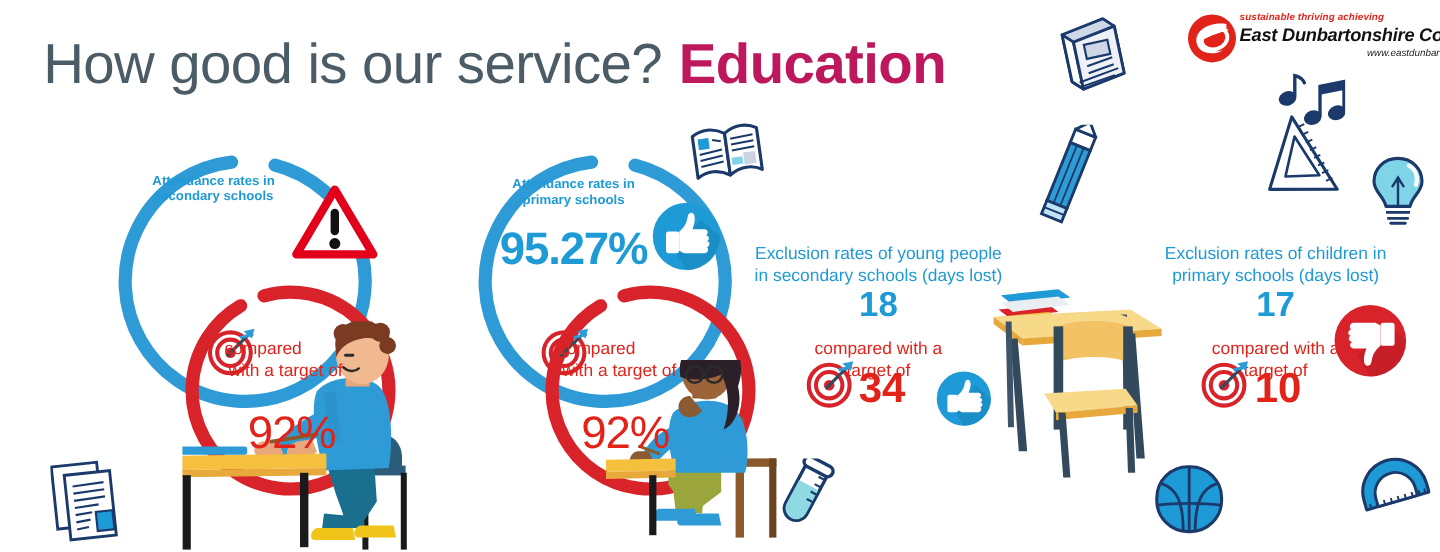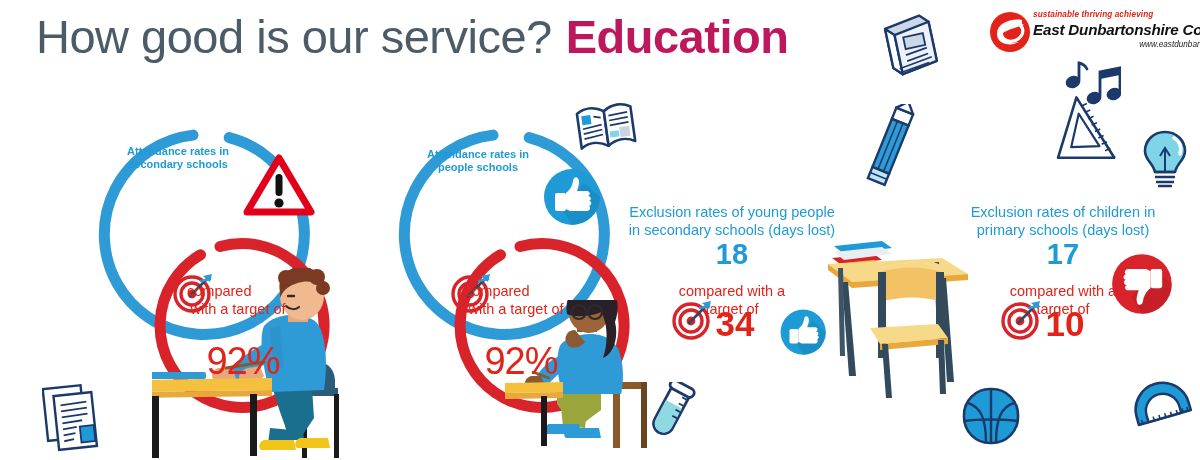--- a/index.html
+++ b/index.html
@@ -14,21 +14,21 @@
     position: relative;
     width: 1200px;
     height: 460px;
     background: #ffffff;
     overflow: hidden;
   }
   .abs { position: absolute; }
 
   
   #title-row {
-    left: 36px; top: 13px;
+    left: 36px; top: 29px;
     display: flex; align-items: flex-end; gap: 14px;
     white-space: nowrap;
   }
   #title-main {
     font-size: 47px;
     font-weight: 400;
     color: #4b5c66;
     letter-spacing: -0.5px;
     line-height: 1;
   }
@@ -359,22 +359,23 @@
     <path d="M36 6 L68 60 L4 60 Z" fill="#ffffff" stroke="#e2001a" stroke-width="7" stroke-linejoin="round"></path>
     <rect x="32.5" y="22" width="7" height="22" rx="3.5" fill="#111111"></rect>
     <circle cx="36" cy="51" r="4.6" fill="#111111"></circle>
   </svg>
 
   <svg class="abs" style="left:340px; top:100px;" width="290" height="290" viewBox="0 0 290 290">
     <path d="M 174.2 22.6 A 100 100 0 1 1 138 20.1" fill="none" stroke="#2e9bd6" stroke-width="11" stroke-linecap="round" transform="translate(15 15)"></path>
   </svg>
   <div class="donut-blue-label" style="left:383px; top:148px;">
     <div>Attendance rates in</div>
-    <div>people schools</div>
-  </div>
+    <div>primary schools</div>
+  </div>
+  <div class="donut-blue-value" style="left:378px; top:189px;">95.27%</div>
 
   <svg class="abs" style="left:430px; top:220px;" width="200" height="200" viewBox="0 0 200 200">
     <path d="M 72 8.5 A 82 82 0 1 1 52.5 16.8" fill="none" stroke="#d8232a" stroke-width="11" stroke-linecap="round" transform="translate(18 18)"></path>
   </svg>
 
   <svg class="abs" style="left:505px; top:300px;" width="170" height="160" viewBox="0 0 170 160">
 
     <rect x="108" y="48" width="7" height="100" fill="#8a5a2b"></rect>
     <rect x="106" y="82" width="36" height="7" fill="#8a5a2b"></rect>
     <rect x="136" y="82" width="6" height="66" fill="#6b4520"></rect>

